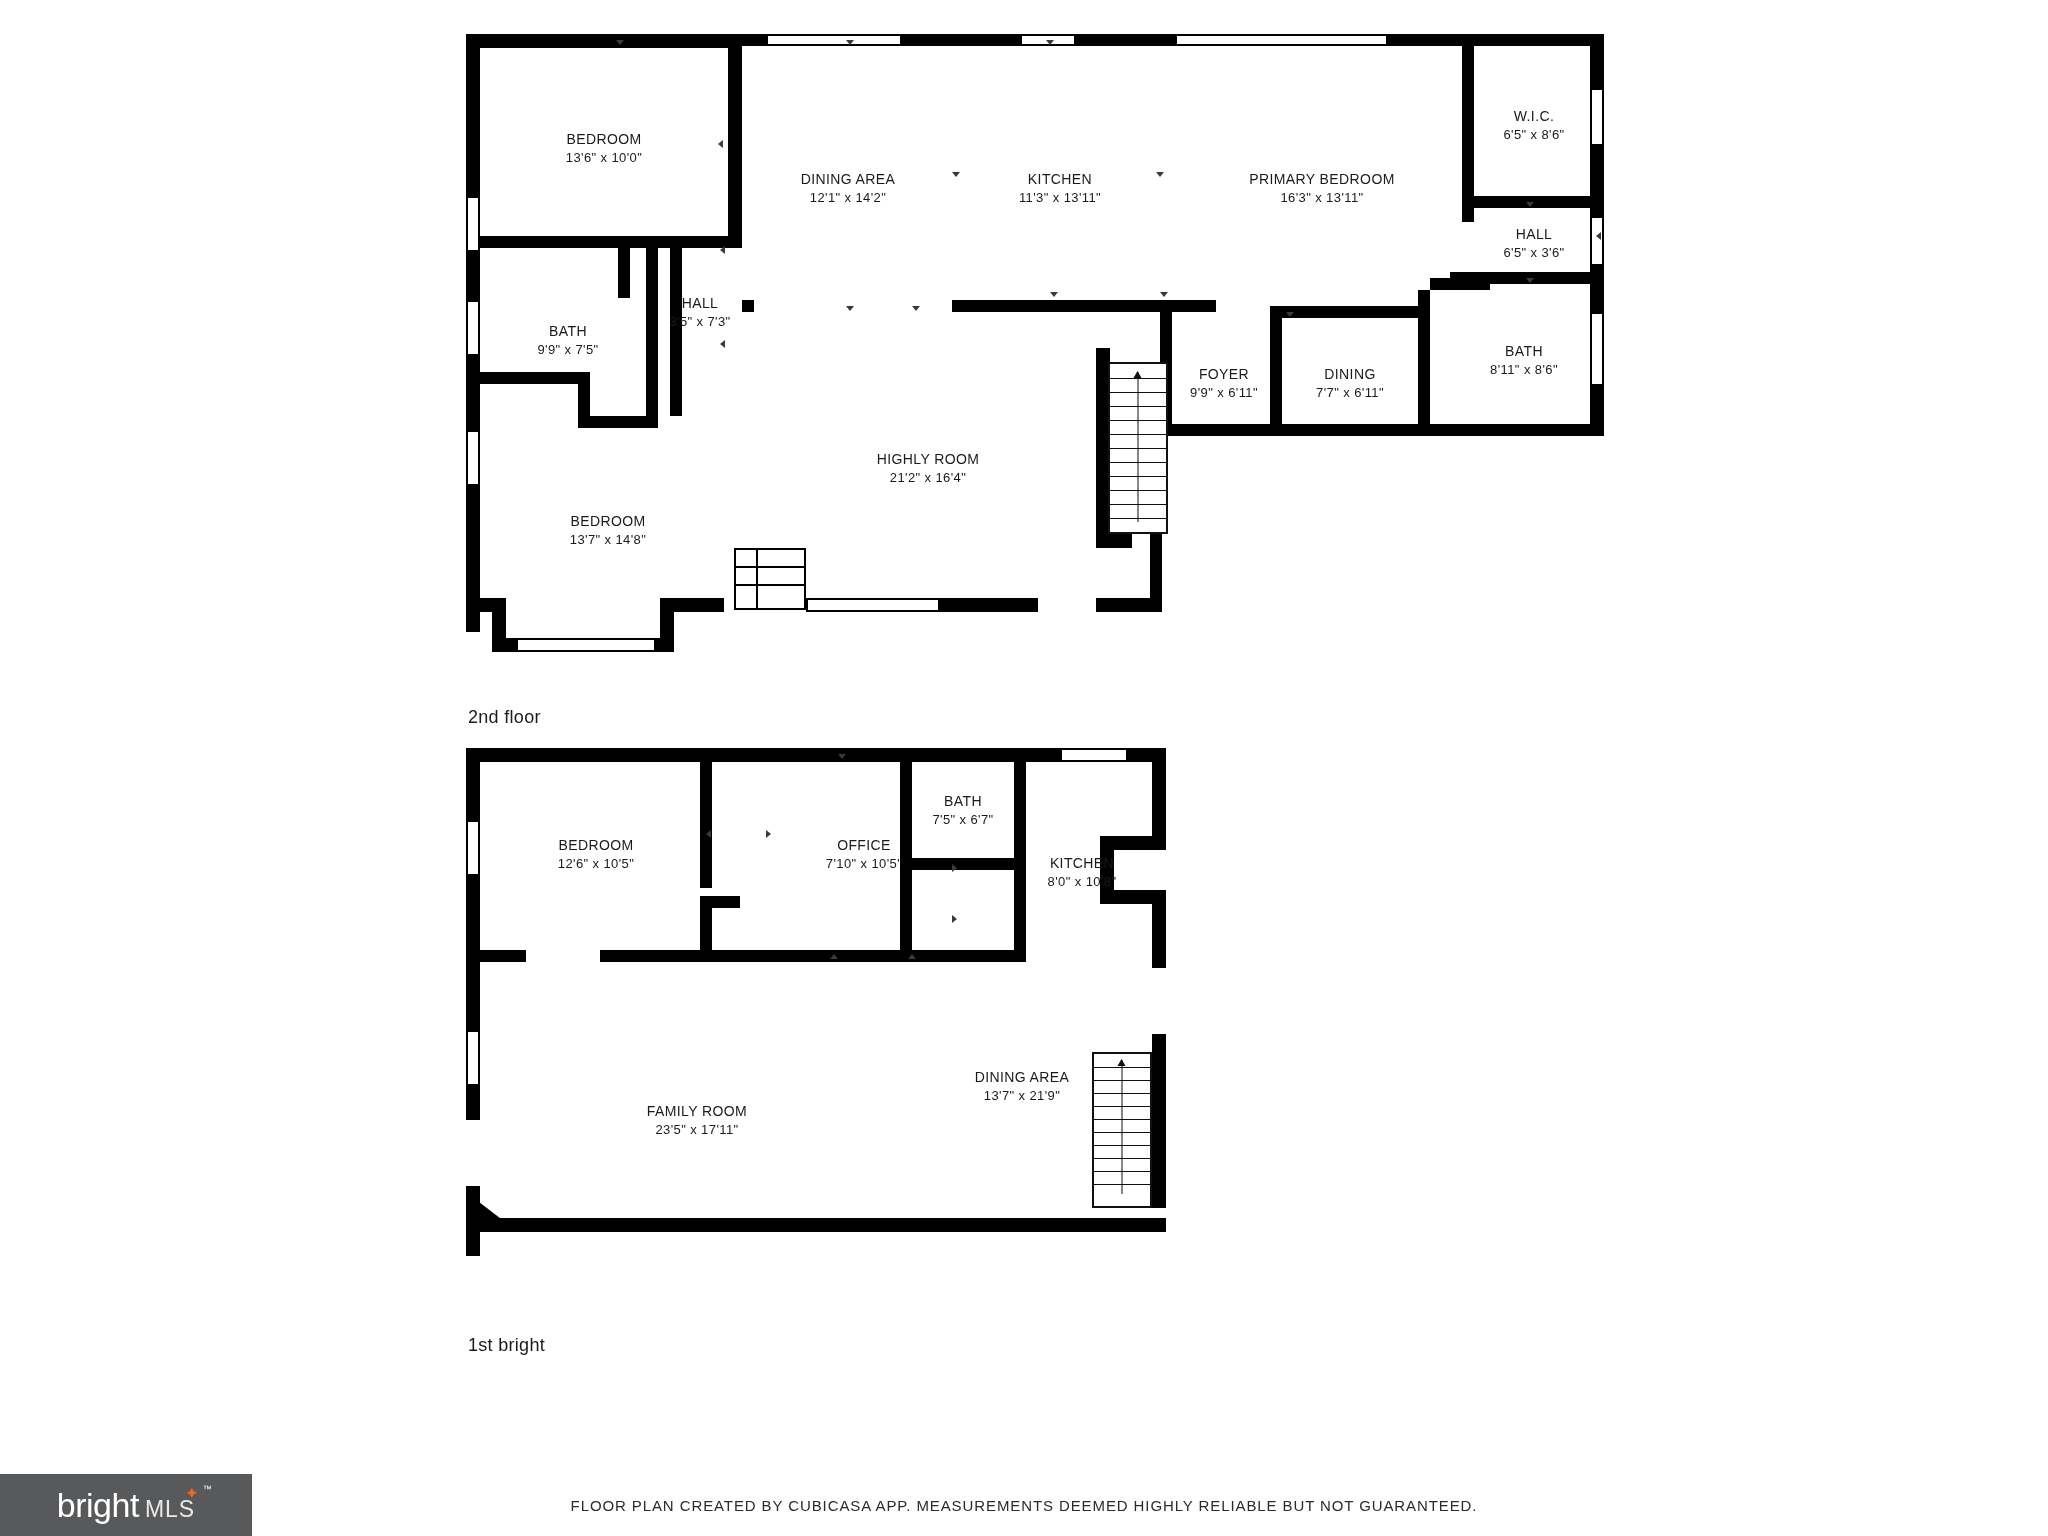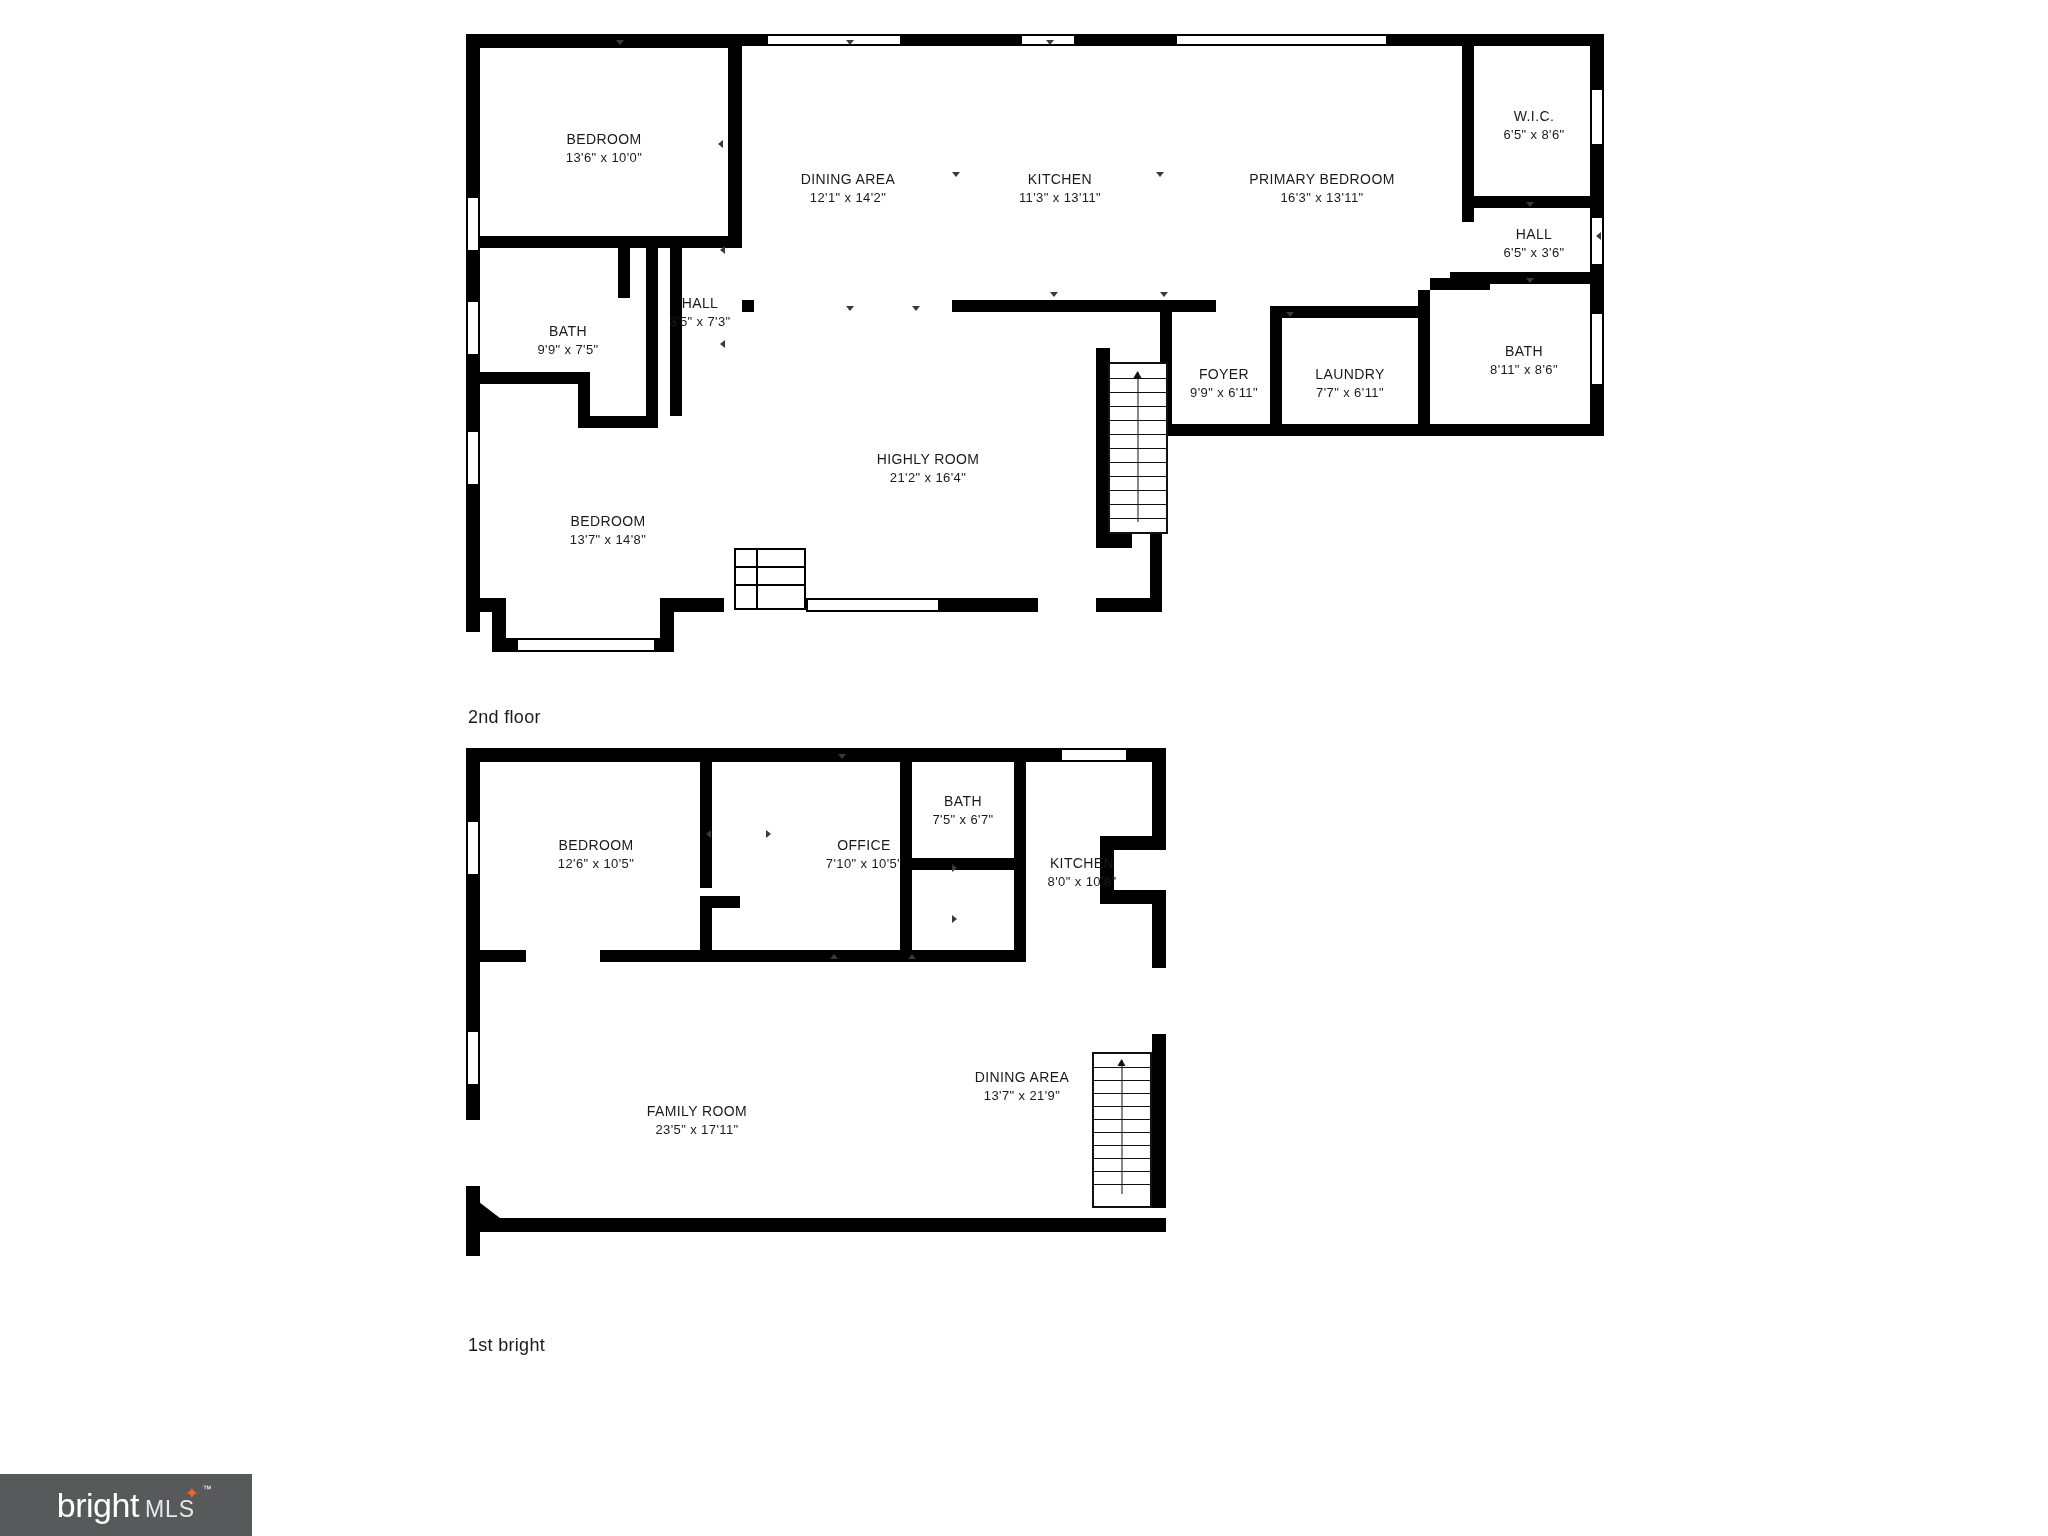--- a/index.html
+++ b/index.html
@@ -333,21 +333,21 @@
     </div>
     <div class="room" style="left:1524px;top:360px;">
       <div class="name">BATH</div>
       <div class="dim">8'11" x 8'6"</div>
     </div>
     <div class="room" style="left:1224px;top:383px;">
       <div class="name">FOYER</div>
       <div class="dim">9'9" x 6'11"</div>
     </div>
     <div class="room" style="left:1350px;top:383px;">
-      <div class="name">LAUNDRY</div>
+      <div class="name">DINING</div>
       <div class="dim">7'7" x 6'11"</div>
     </div>
     <div class="room" style="left:928px;top:468px;">
       <div class="name">HIGHLY ROOM</div>
       <div class="dim">21'2" x 16'4"</div>
     </div>
     <div class="room" style="left:608px;top:530px;">
       <div class="name">BEDROOM</div>
       <div class="dim">13'7" x 14'8"</div>
     </div>
@@ -433,20 +433,21 @@
     </div>
     <div class="room" style="left:697px;top:380px;">
       <div class="name">FAMILY ROOM</div>
       <div class="dim">23'5" x 17'11"</div>
     </div>
 
     <div class="floor-label" style="left:468px;top:595px;">1st bright</div>
   </div>
 
   <div class="footer">
+    <div class="disclaimer">FLOOR PLAN CREATED BY CUBICASA APP. MEASUREMENTS DEEMED HIGHLY RELIABLE BUT NOT GUARANTEED.</div>
     <div class="logo-box">
       <div class="logo-text">
         <span>bright</span><span class="logo-spark" style="left:128px;">✦</span><span class="logo-tm" style="left:146px;">™</span><span class="mls">MLS</span>
       </div>
     </div>
   </div>
 
 </div>
 
 </body></html>

